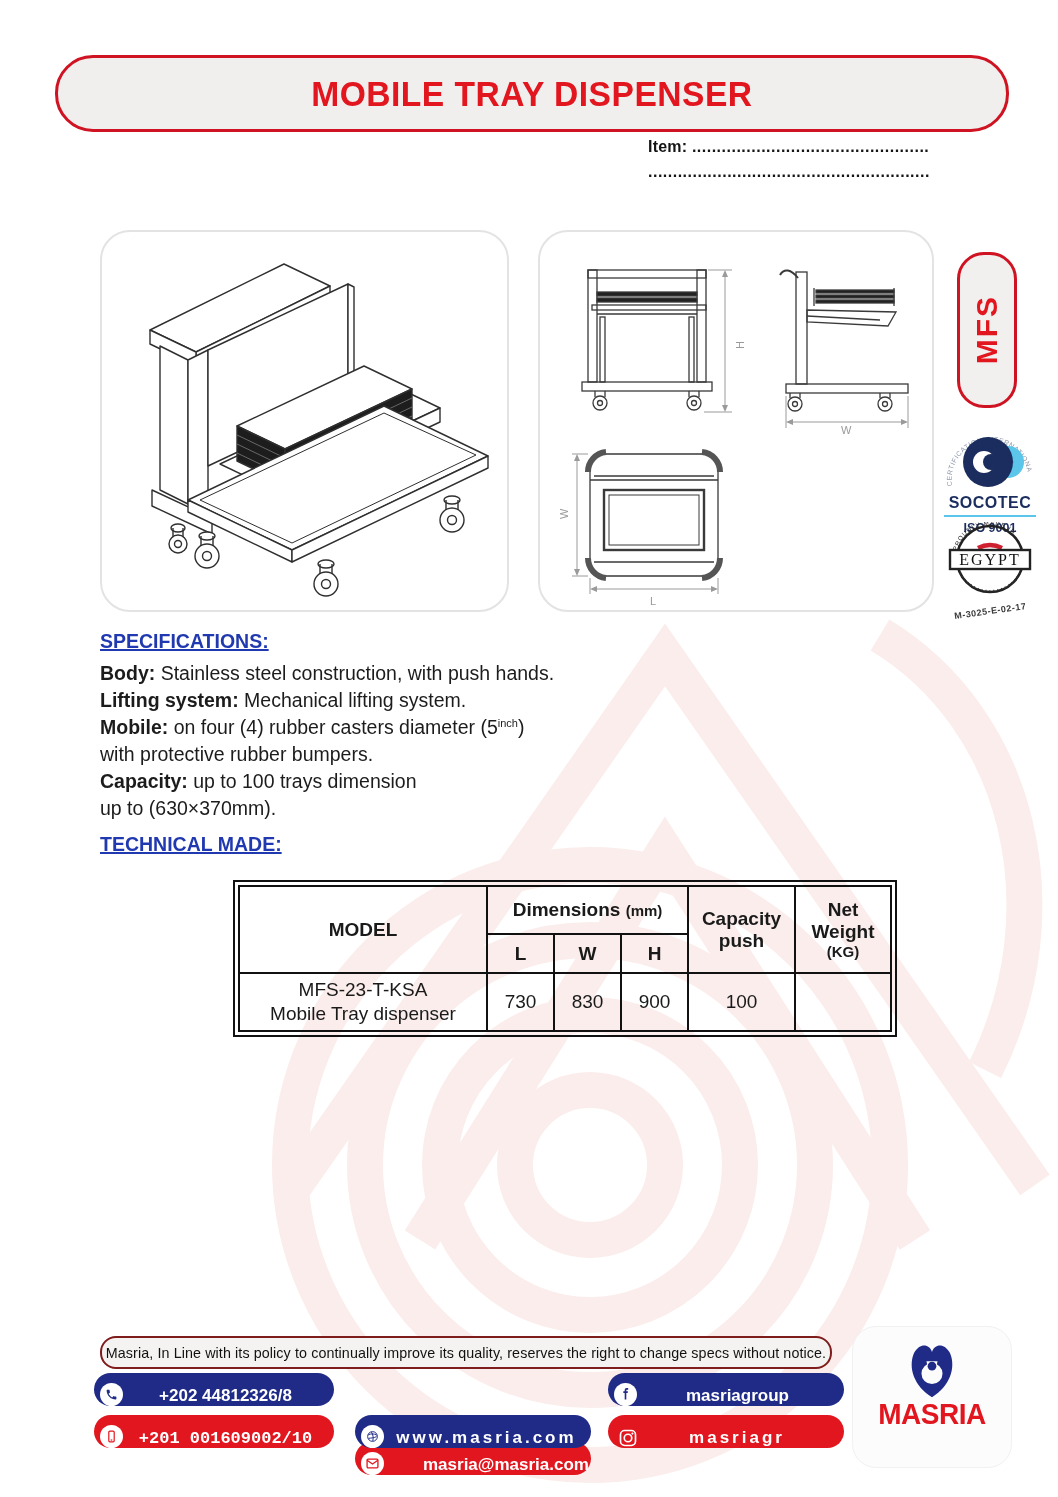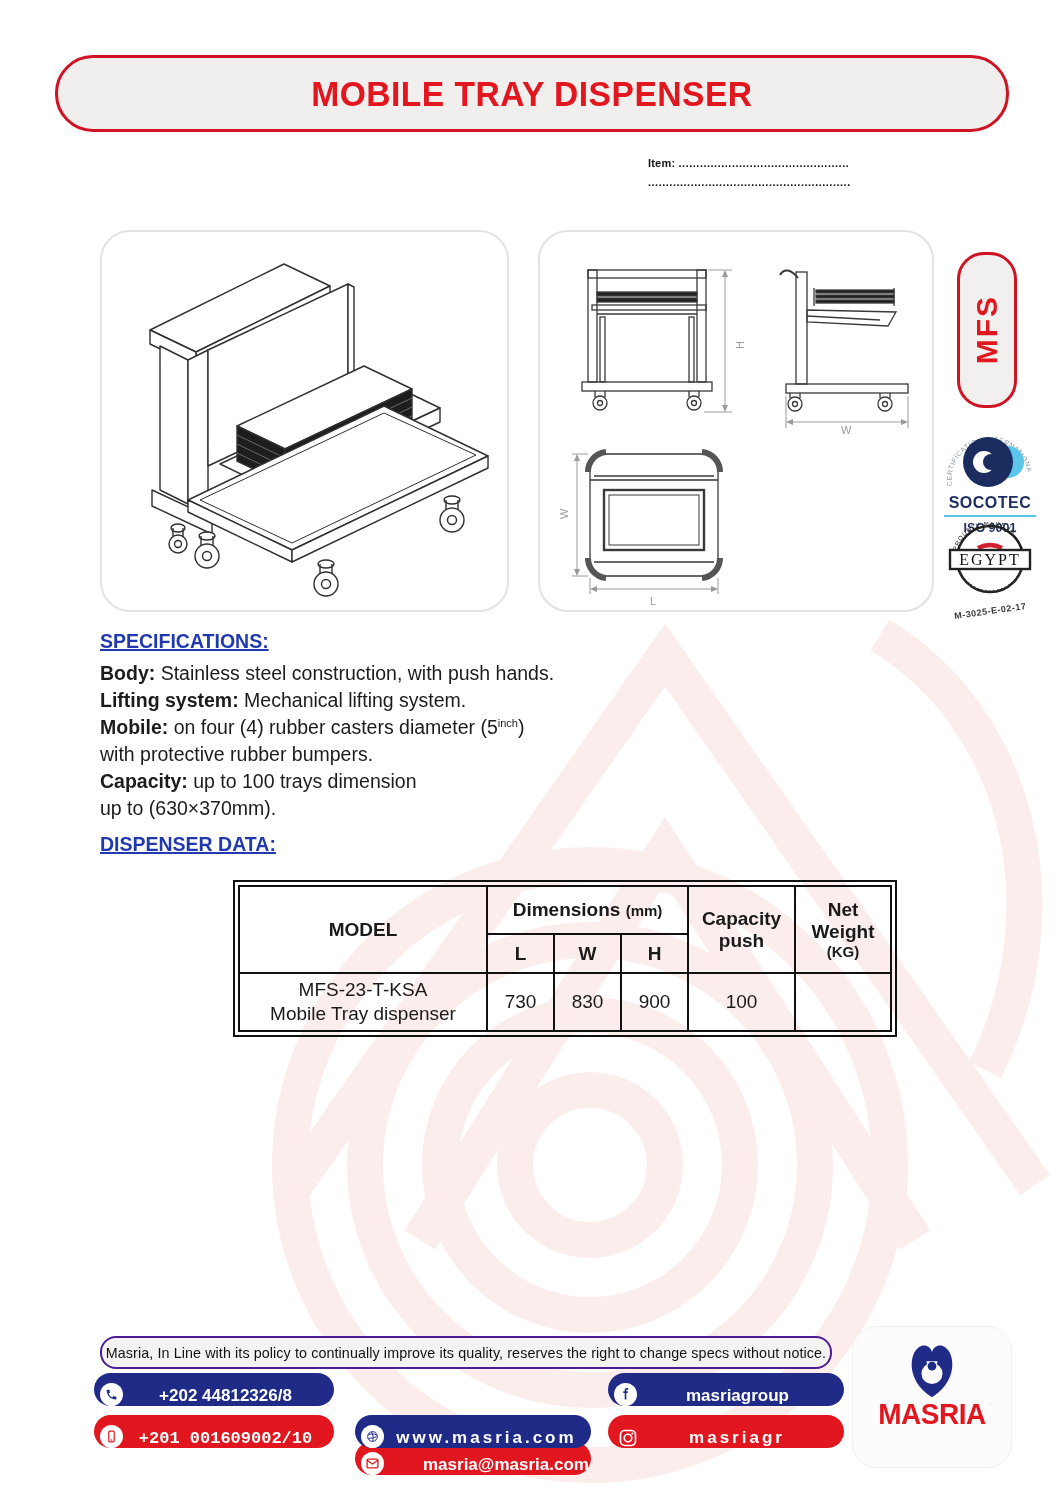--- a/index.html
+++ b/index.html
@@ -16,21 +16,21 @@
     left:55px; top:55px; width:948px; height:71px;
     border:3px solid #cf1322; border-radius:38px; background:#f0efee;
     display:flex; align-items:center; justify-content:center;
   }
   .title-pill span{
     color:#e2161e; font-size:35px; font-weight:bold; letter-spacing:.5px;
     transform:scaleX(.96); white-space:nowrap;
   }
 
   
-  .item-block{left:648px; top:157px; width:292px; font-size:11px; color:#141414;}
+  .item-block{left:648px; top:138px; width:292px; font-size:16px; color:#141414;}
   .item-block .l1{font-weight:bold; letter-spacing:.2px;}
   .item-block .dots{font-weight:bold; letter-spacing:.5px;}
   .item-block .l2{margin-top:7px; font-weight:bold; letter-spacing:.5px;}
 
   
   .panel{background:#fff; border:2px solid #e3e3e3; border-radius:30px;}
   .panel.iso{left:100px; top:230px; width:405px; height:378px;}
   .panel.views{left:538px; top:230px; width:392px; height:378px;}
   .panel svg{display:block; width:100%; height:100%;}
 
@@ -76,21 +76,21 @@
   td.w-model{width:238px;} td.w-dim{width:57px;} td.w-cap{width:97px;} td.w-net{width:86px;}
   tr.r1 td{height:46px;} tr.r2 td{height:37px;} tr.r3 td{height:56px;}
   .th{font-weight:bold; font-size:19px;}
   .th-big{font-weight:bold; font-size:20px;}
   .th-sm{font-weight:bold; font-size:15px;}
   .cell-2l{font-size:18px; line-height:24px;}
 
   
   .disclaimer{
     left:100px; top:1336px; width:728px; height:29px;
-    border:2px solid #4c1d95; border-radius:16px; background:#f4f3f1;
+    border:2px solid #7f1d1d; border-radius:16px; background:#f4f3f1;
     display:flex; align-items:center; justify-content:center;
     font-size:14.3px; color:#111; letter-spacing:.1px;
   }
   .cpill{
     height:33px; border-radius:17px; color:#fff;
     display:flex; align-items:flex-end; font-weight:bold; font-size:17px;
   }
   .cpill.blue{background:#1f2b87;} .cpill.red{background:#e2161e;}
   .cic{
     width:23px; height:23px; border-radius:50%; background:#fff;
@@ -314,21 +314,21 @@
   <div class="layer specs">
     <div class="hd h-blue">SPECIFICATIONS:</div>
     <div><b>Body:</b><span> Stainless steel construction, with push hands.</span></div>
     <div><b>Lifting system:</b><span> Mechanical lifting system.</span></div>
     <div><b>Mobile:</b><span> on four (4) rubber casters diameter (5</span><sup>inch</sup><span>)</span></div>
     <div>with protective rubber bumpers.</div>
     <div><b>Capacity:</b><span> up to 100 trays dimension</span></div>
     <div>up to (630×370mm).</div>
   </div>
 
-  <div class="layer tech-heading h-blue">DISPENSER DATA:</div>
+  <div class="layer tech-heading h-blue">TECHNICAL MADE:</div>
 
   <div class="layer tbl-wrap">
     <table class="tech">
       <tbody>
           <tr class="r1">
         <td class="w-model th-big" rowspan="2">MODEL</td>
         <td colspan="3"><span class="th">Dimensions</span> <span class="th-sm">(mm)</span></td>
         <td class="w-cap th" rowspan="2">
               <div>Capacity</div>
               <div>push</div>

